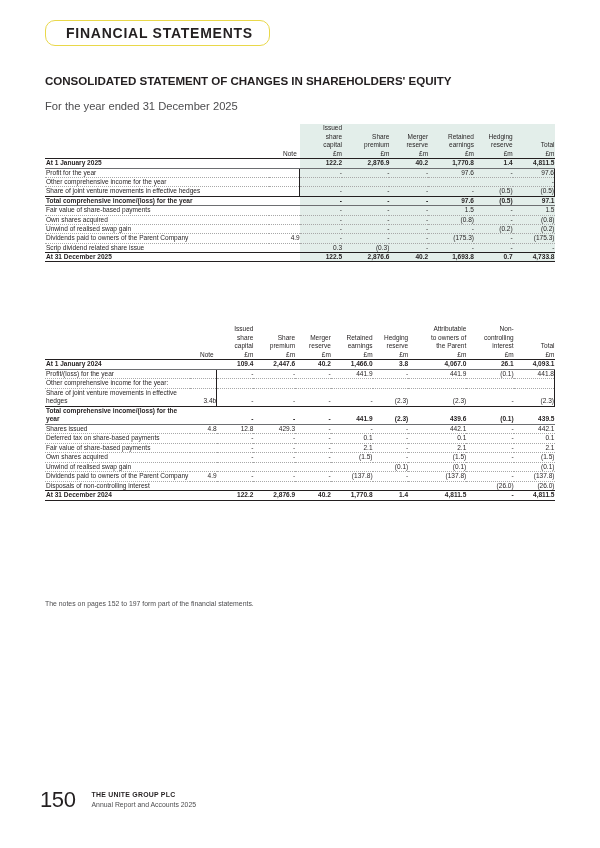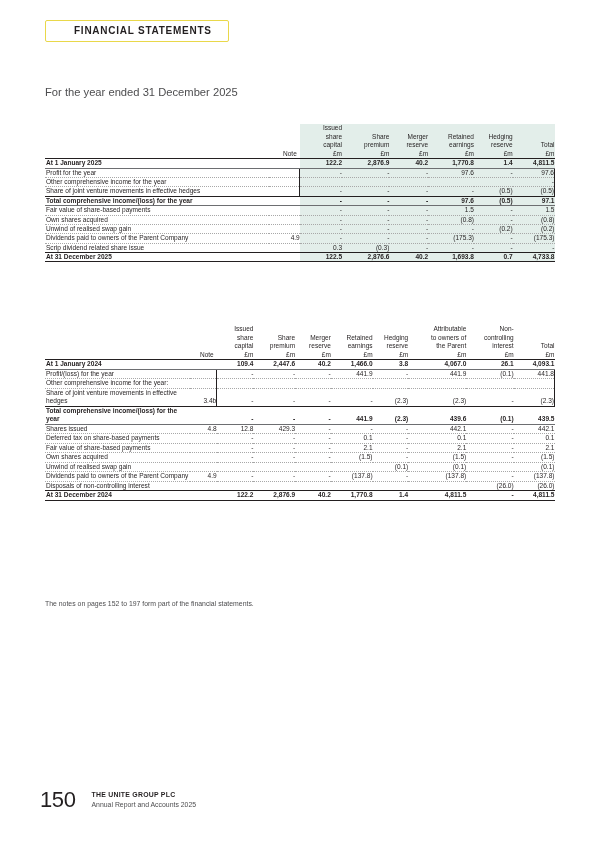--- a/index.html
+++ b/index.html
@@ -14,23 +14,23 @@
     overflow: hidden;
   }
 
   .page { position:absolute; inset:0; }
 
   
   .pill-wrap { position:absolute; left:45px; top:20px; }
   .pill {
     display:inline-block;
     border:1.4px solid #e9d84a;
-    border-radius: 2px;
-    padding: 5px 16px 5px 28px;
-    font-size: 10px;
+    border-radius: 10px;
+    padding: 5px 16px 5px 20px;
+    font-size: 14px;
     font-weight: 700;
     letter-spacing: 0.75px;
     color:#231f20;
     line-height: 1;
     white-space: nowrap;
   }
 
   
   .titles { position:absolute; left:45px; top:74px; right:45px; }
   h1.doc-title {
@@ -136,20 +136,21 @@
 </head>
 <body>
 
 <div class="page">
 
   <div class="pill-wrap">
     <span class="pill">FINANCIAL STATEMENTS</span>
   </div>
 
   <div class="titles">
+    <h1 class="doc-title">CONSOLIDATED STATEMENT OF CHANGES IN SHAREHOLDERS' EQUITY</h1>
     <div class="doc-sub">For the year ended 31 December 2025</div>
   </div>
 
   <div class="tbl-wrap" id="table-one-wrap">
     <table class="fin" id="table-one">
       <colgroup>
         <col style="width:44.0%">
         <col style="width:6.0%">
         <col style="width:8.3%">
         <col style="width:9.3%">

